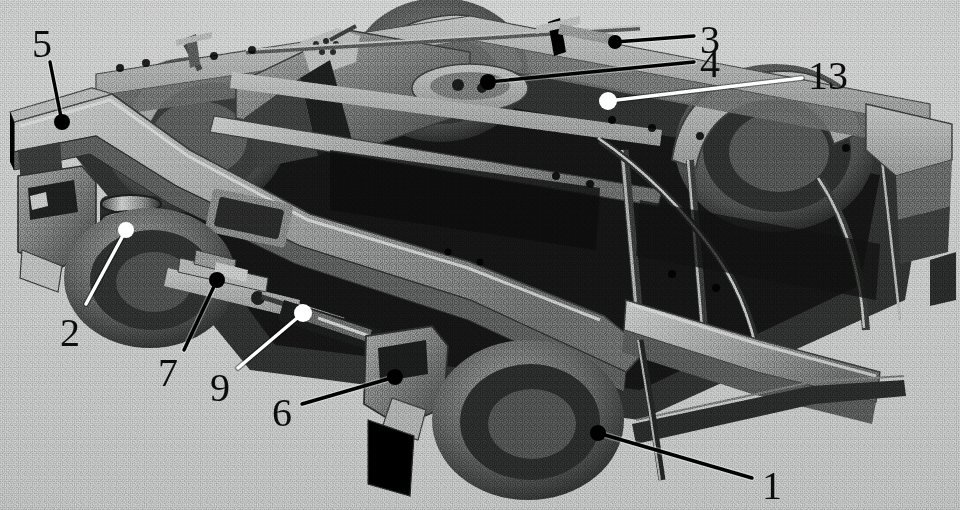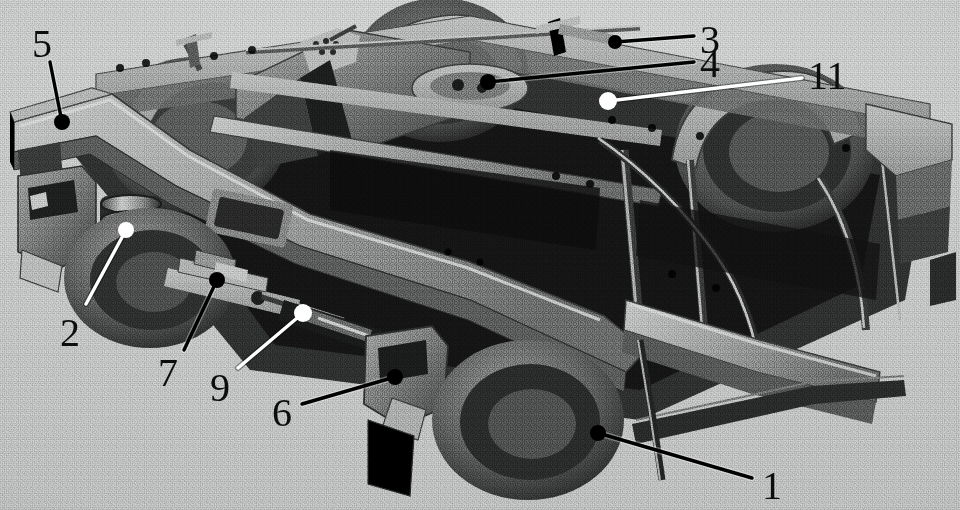--- a/index.html
+++ b/index.html
@@ -333,16 +333,16 @@
 
   <div id="labels">
       <div class="label" style="left: 762px; top: 466px; font-size: 40px; color: rgb(13, 13, 13);">1</div>
       <div class="label" style="left: 60px; top: 313px; font-size: 40px; color: rgb(13, 13, 13);">2</div>
       <div class="label" style="left: 700px; top: 20px; font-size: 40px; color: rgb(13, 13, 13);">3</div>
       <div class="label" style="left: 700px; top: 44px; font-size: 40px; color: rgb(13, 13, 13);">4</div>
       <div class="label" style="left: 32px; top: 24px; font-size: 40px; color: rgb(13, 13, 13);">5</div>
       <div class="label" style="left: 272px; top: 393px; font-size: 40px; color: rgb(13, 13, 13);">6</div>
       <div class="label" style="left: 158px; top: 353px; font-size: 40px; color: rgb(13, 13, 13);">7</div>
       <div class="label" style="left: 210px; top: 368px; font-size: 40px; color: rgb(13, 13, 13);">9</div>
-      <div class="label" style="left: 808px; top: 56px; font-size: 40px; color: rgb(13, 13, 13);">11</div>
+      <div class="label" style="left: 808px; top: 56px; font-size: 40px; color: rgb(13, 13, 13);">13</div>
     </div>
 
 </div>
 
 </body></html>

